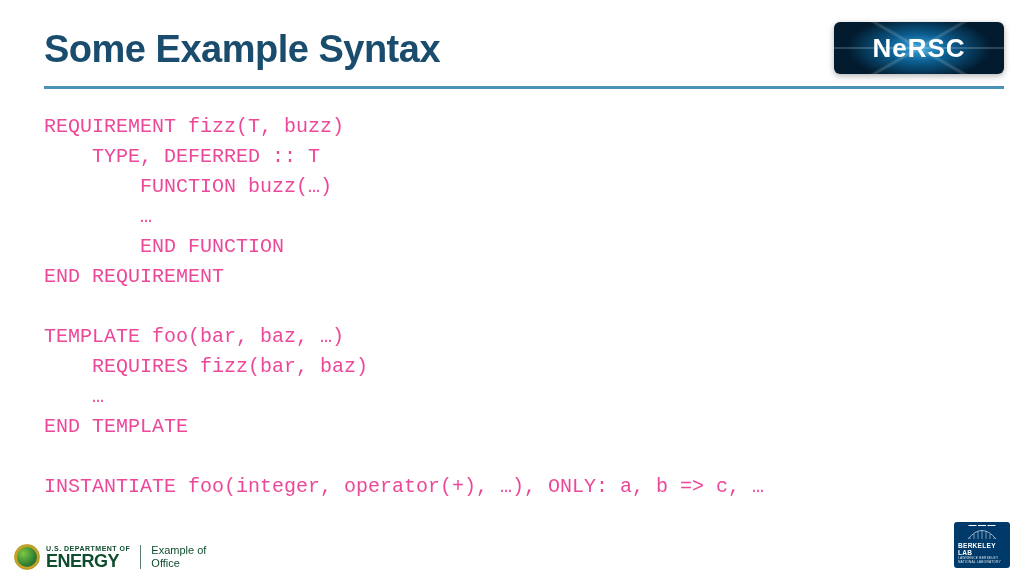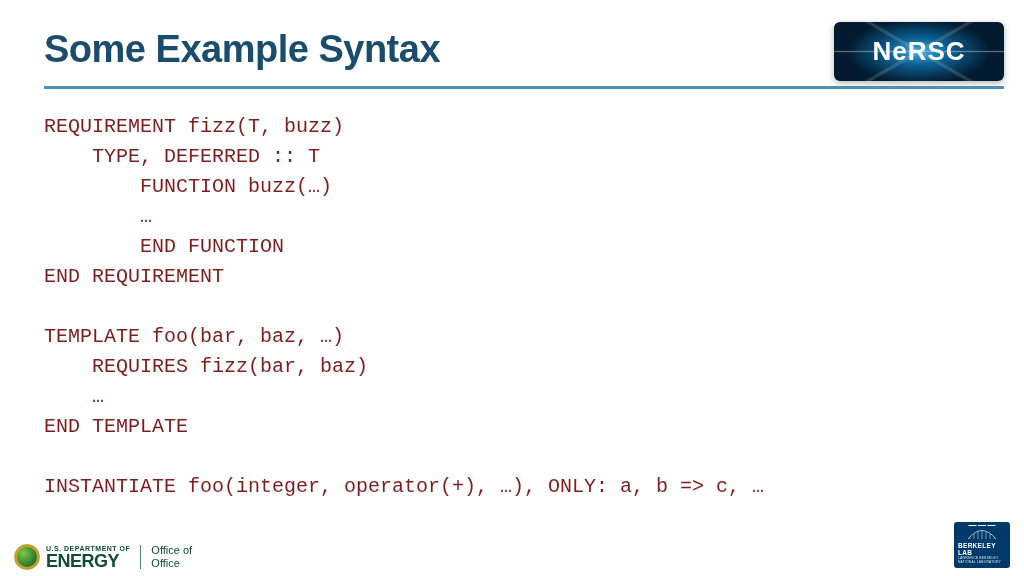--- a/index.html
+++ b/index.html
@@ -24,21 +24,21 @@
     font-size: 38px;
     font-weight: 700;
     color: #1a4d6d;
     letter-spacing: -0.5px;
   }
   .nersc-logo {
     position: absolute;
     top: 22px;
     right: 20px;
     width: 170px;
-    height: 59px;
+    height: 52px;
     background: radial-gradient(ellipse 90px 40px at 50% 50%, #3da9e0 0%, #0b5d8f 35%, #021b2e 80%);
     border-radius: 6px;
     display: flex;
     align-items: center;
     justify-content: center;
     color: #ffffff;
     font-weight: 900;
     font-size: 26px;
     letter-spacing: 1px;
     box-shadow: 0 2px 6px rgba(0,0,0,0.3);
@@ -63,21 +63,21 @@
     background: #4a90b8;
   }
   .code-block {
     position: absolute;
     top: 112px;
     left: 44px;
     right: 40px;
     font-family: "Courier New", Courier, monospace;
     font-size: 20px;
     line-height: 30px;
-    color: #7f1d1d;
+    color: #ec4899;
     white-space: pre;
   }
   .footer {
     position: absolute;
     bottom: 6px;
     left: 14px;
     display: flex;
     align-items: center;
     gap: 6px;
     margin-top: 38px;
@@ -155,21 +155,21 @@
 
   <div class="footer">
     <div class="doe-seal"></div>
     <div class="doe-text">
       <div class="doe-main">
         <div class="doe-dept">U.S. DEPARTMENT OF</div>
         <div class="doe-energy">ENERGY</div>
       </div>
       <div class="doe-div"></div>
       <div class="doe-office">
-        <div>Office of</div>
+        <div>Example of</div>
         <div>Office</div>
       </div>
     </div>
   </div>
 
   <div class="lbnl-logo">
     <svg viewBox="0 0 60 30">
       <path d="M2 28 Q30 -6 58 28" stroke="#fff" stroke-width="1.2" fill="none"></path>
       <line x1="6" y1="25" x2="6" y2="28" stroke="#fff" stroke-width="1"></line>
       <line x1="14" y1="18" x2="14" y2="28" stroke="#fff" stroke-width="1"></line>

